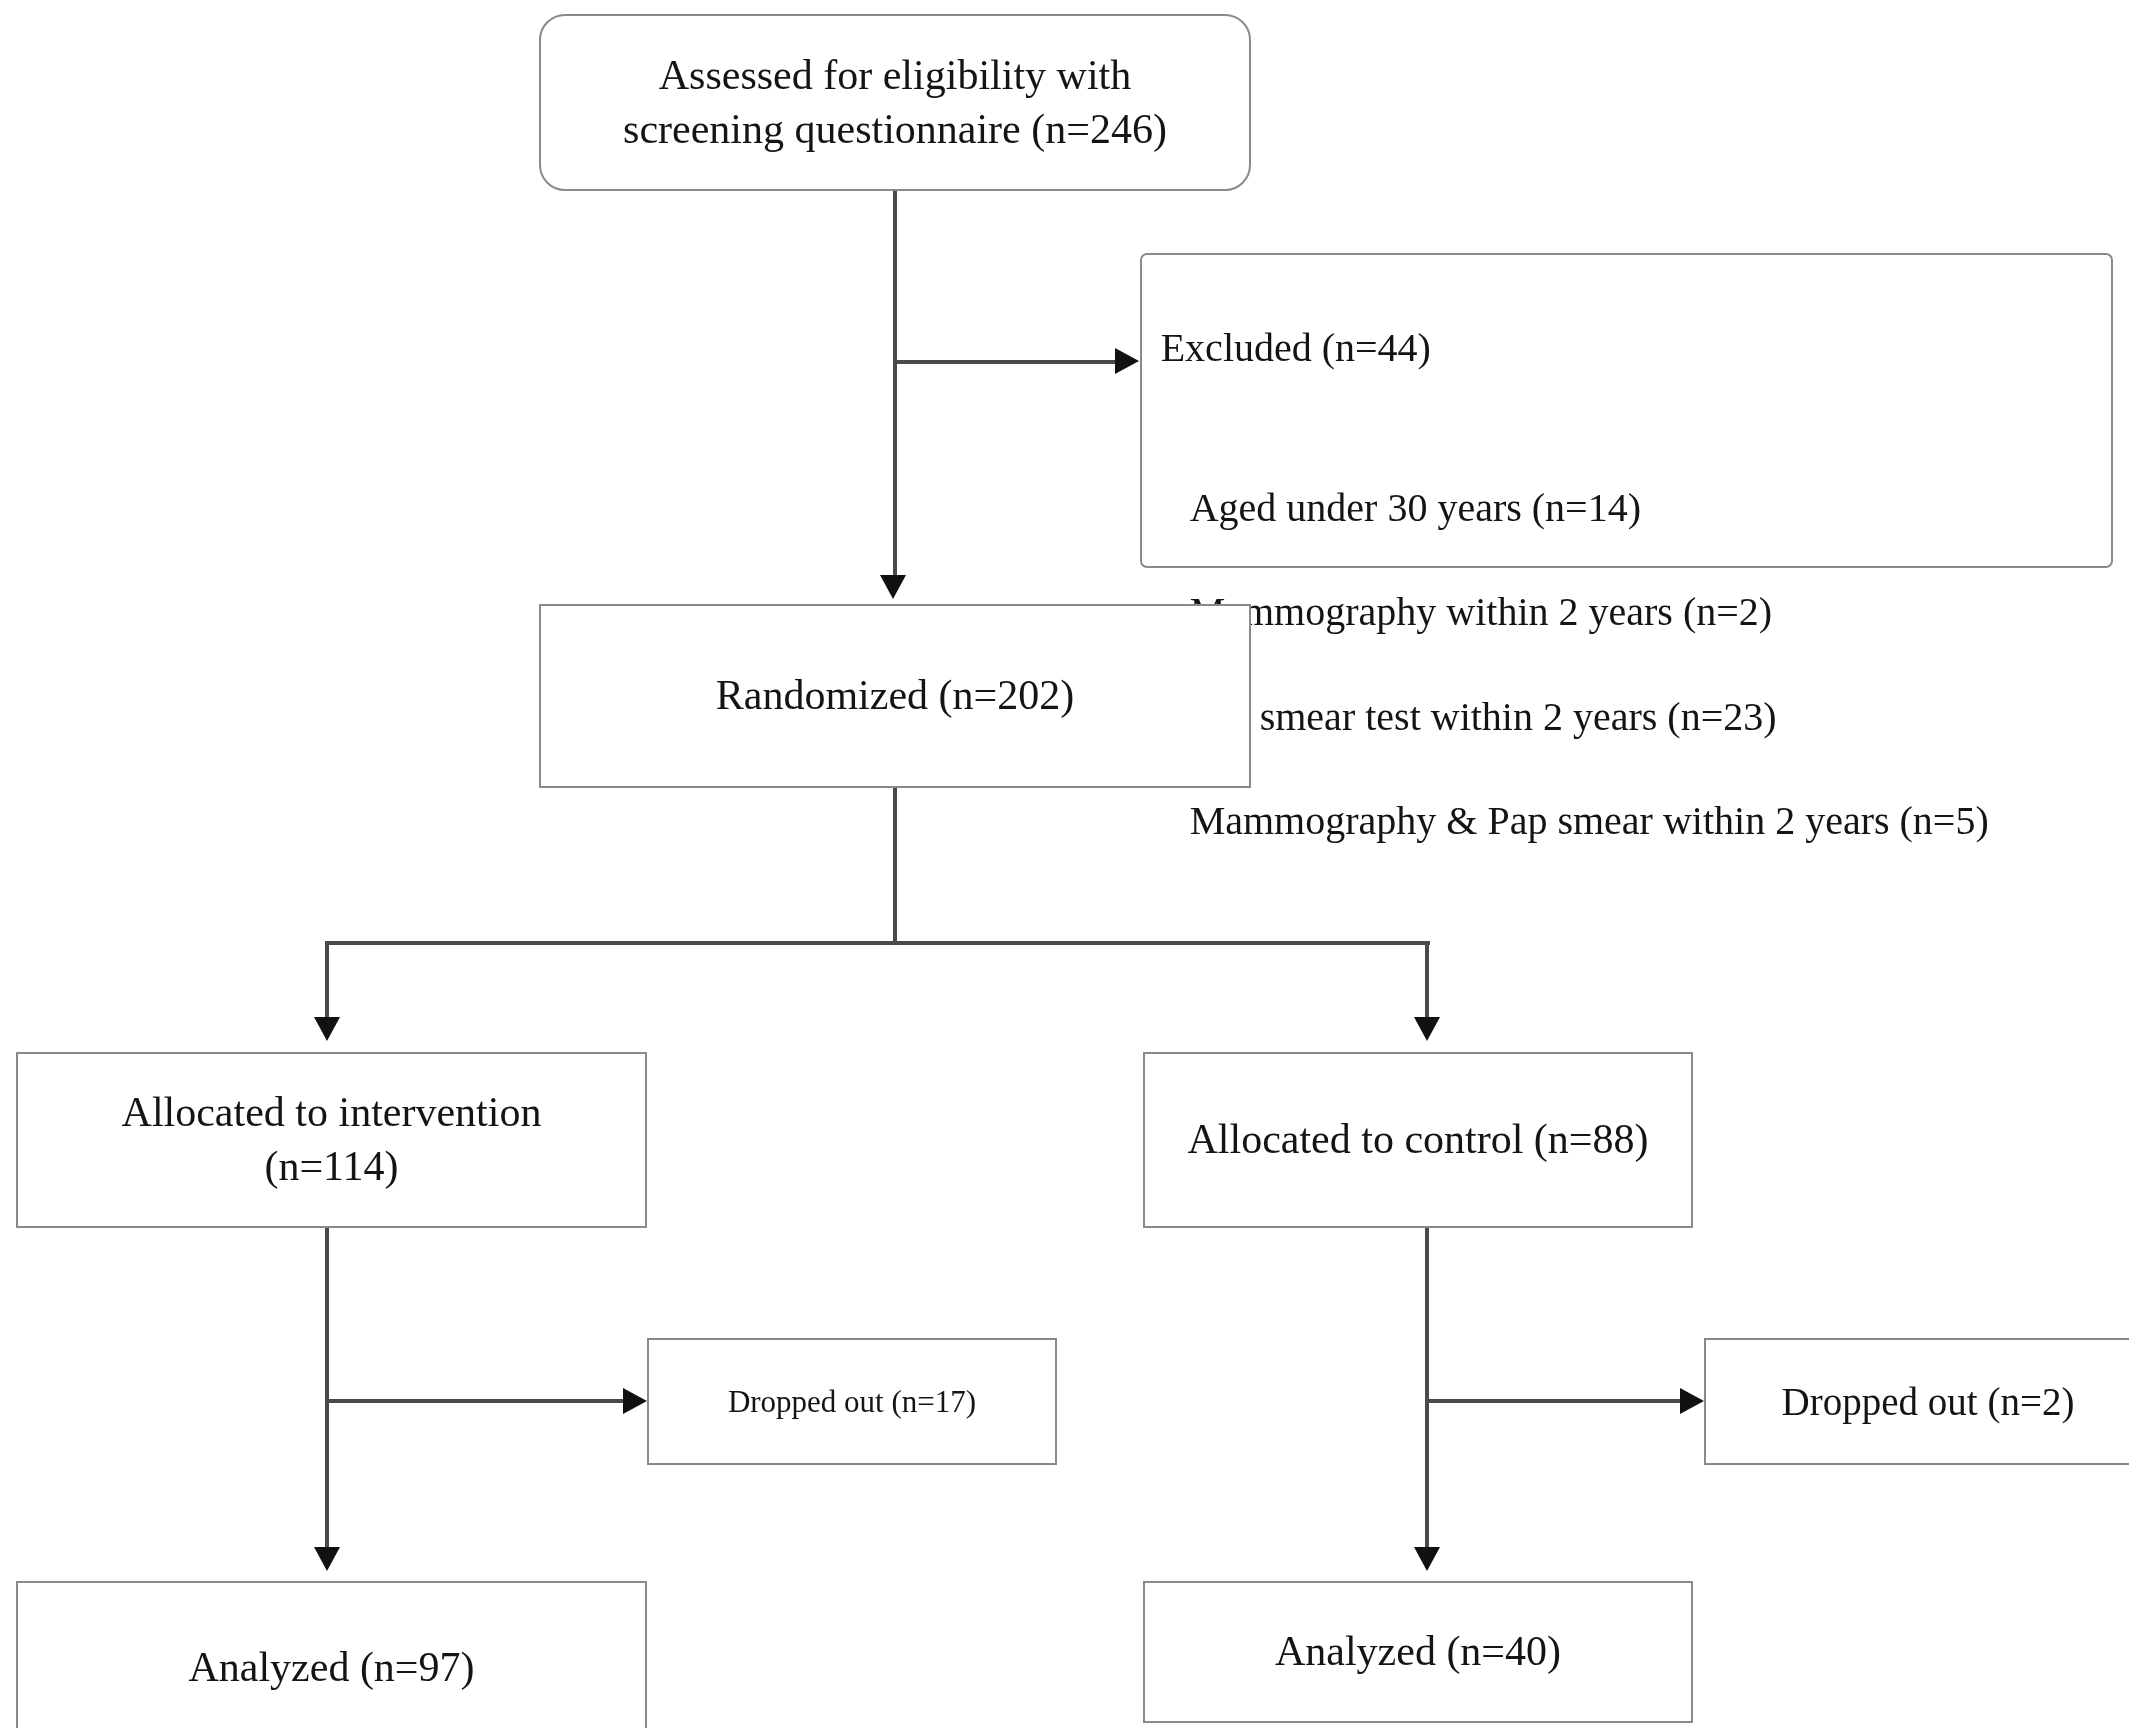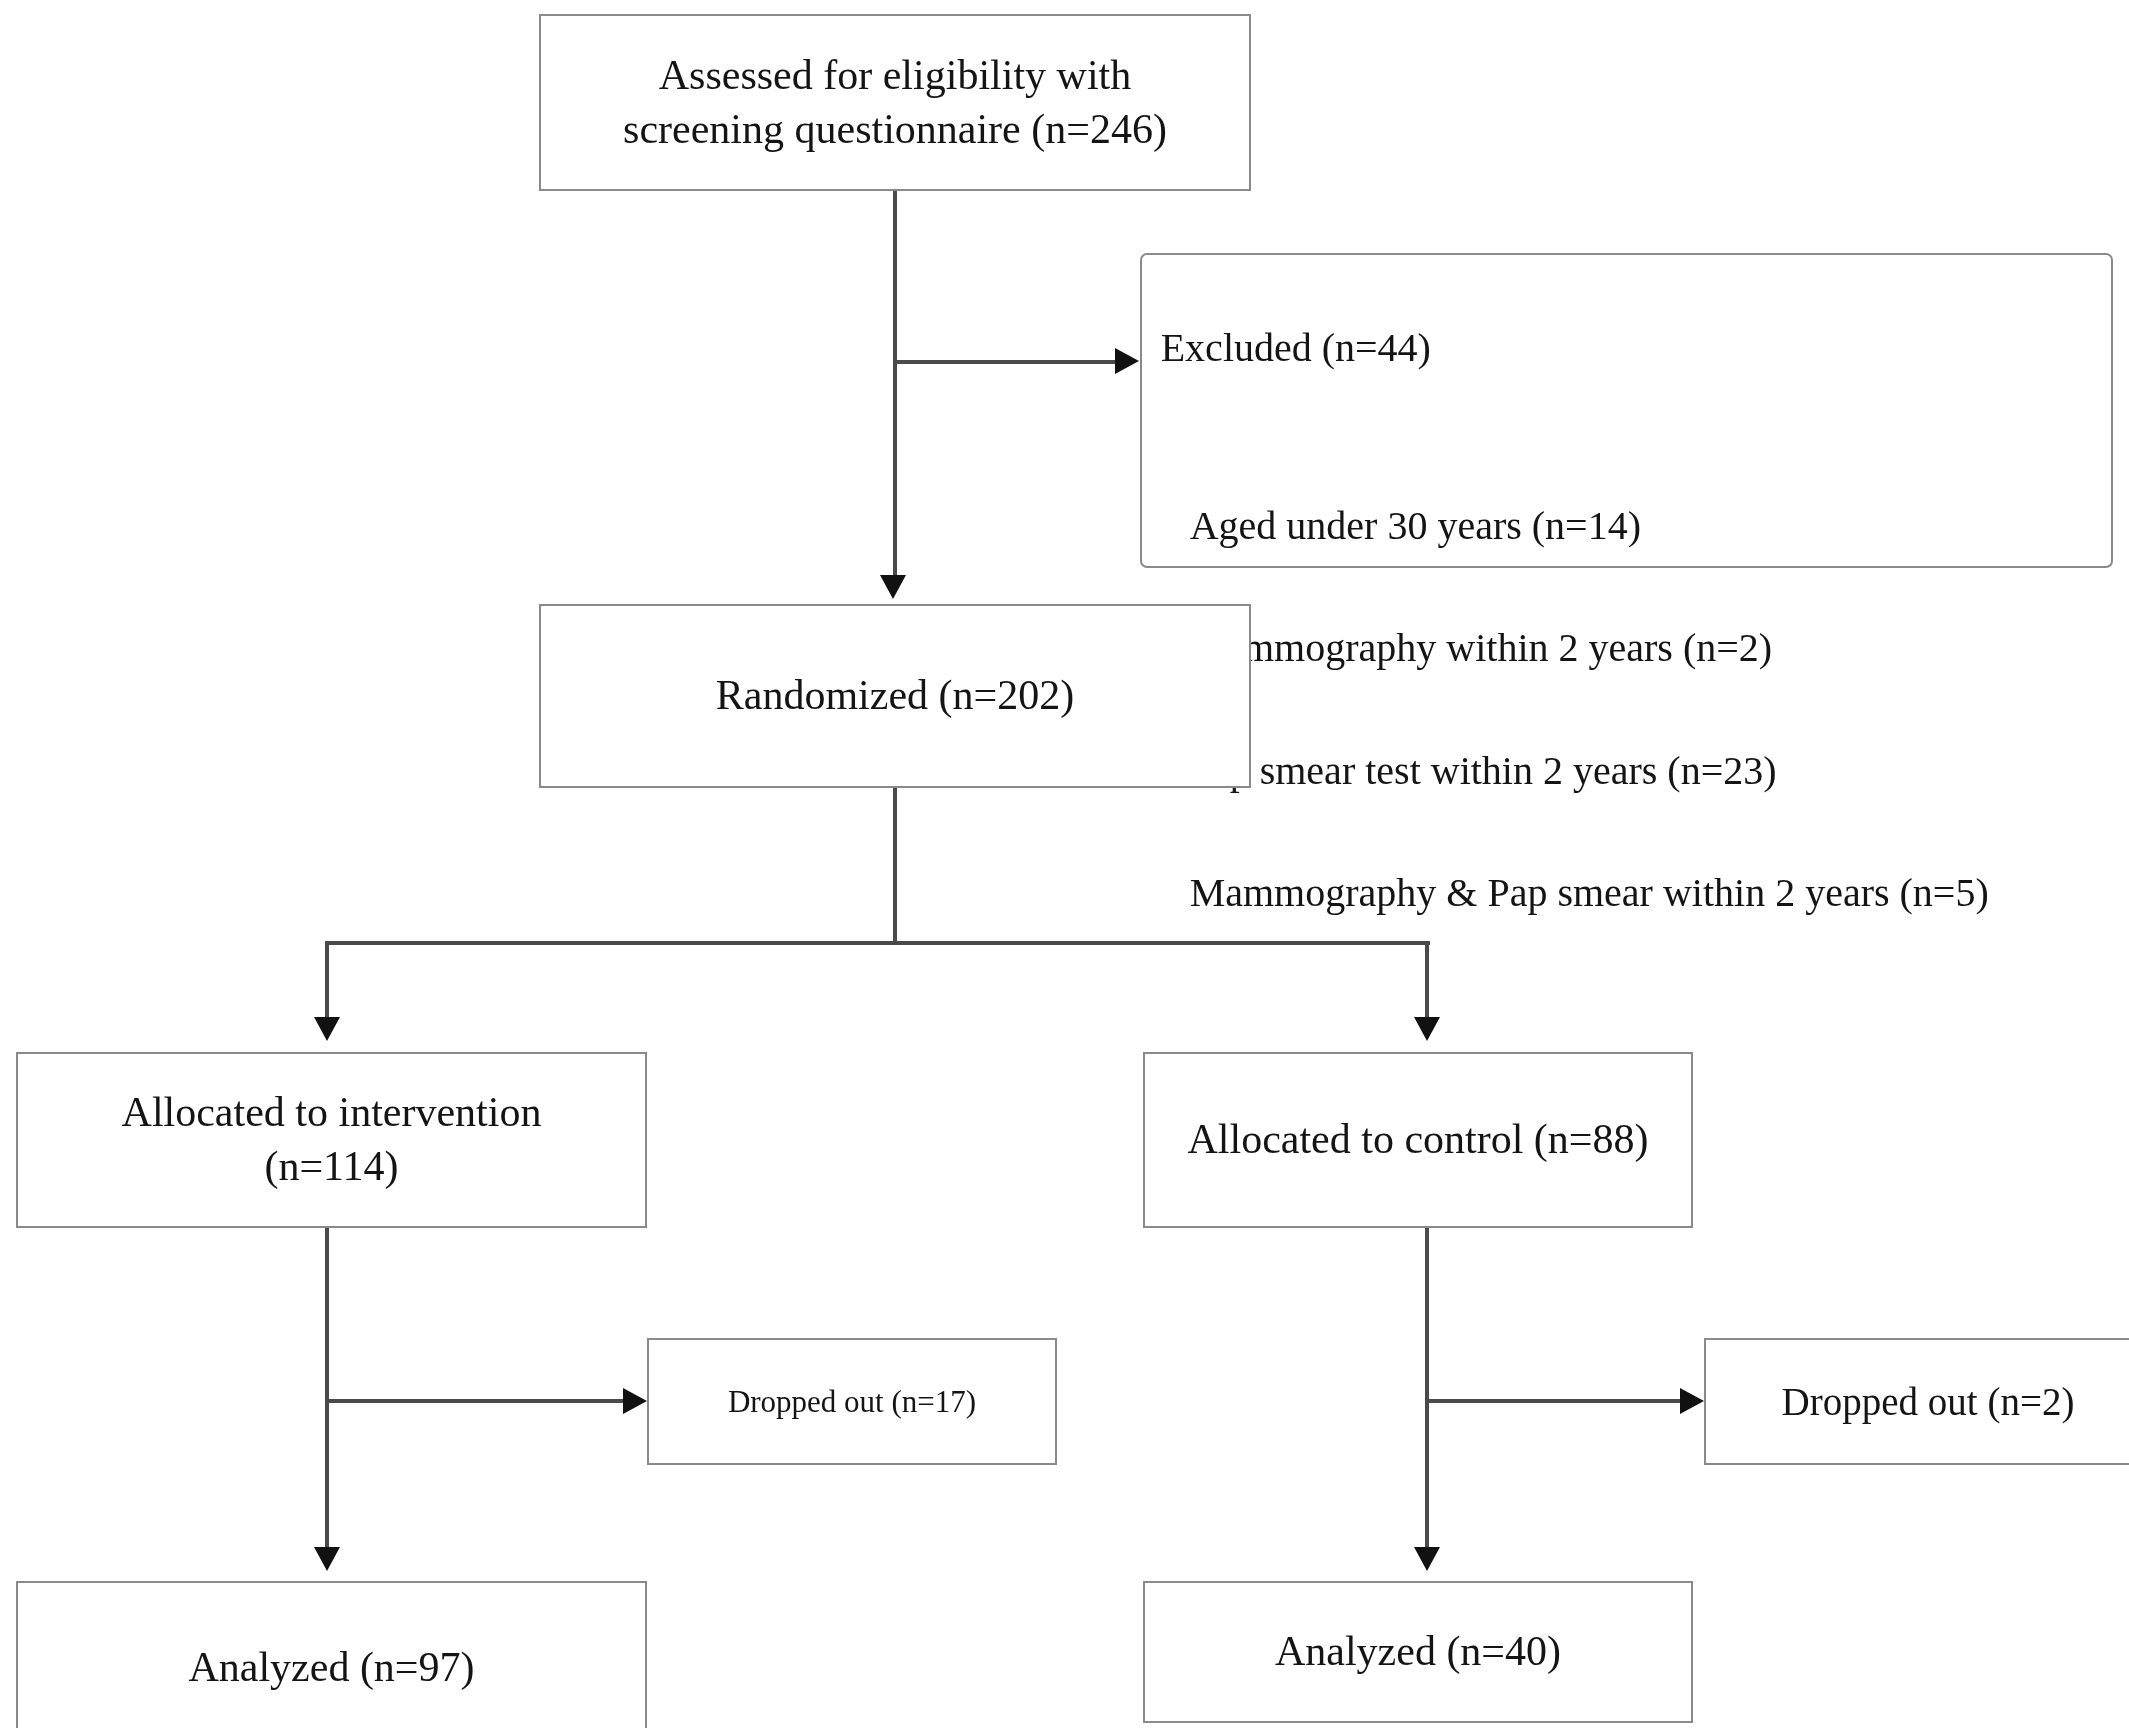--- a/index.html
+++ b/index.html
@@ -33,37 +33,37 @@
     text-align: left;
     border-radius: 7px;
   }
   .node .txt {
     display: block;
     width: 100%;
     white-space: pre-line;
   }
 
   
-  #node-assessed   { left: 539px;  top: 14.4px;   width: 712px;  height: 177px;  font-size: 42px; }
+  #node-assessed   { left: 539px;  top: 14.4px;   width: 712px;  height: 177px;  font-size: 42px; border-radius: 26px; }
   #node-excluded   { left: 1140px; top: 253px;  width: 973px; height: 315px;  font-size: 40px;
                      padding: 16px 0 0 18.7px; align-items: flex-start; }
   #node-randomized { left: 539px;  top: 604px;  width: 712px;  height: 184px;  font-size: 42px; }
   #node-alloc-int  { left: 16px;   top: 1052px; width: 631px;  height: 176px;  font-size: 42px; }
   #node-alloc-ctl  { left: 1143px; top: 1052px; width: 550px;  height: 176px;  font-size: 42px; }
   #node-drop-int   { left: 647px;  top: 1338px; width: 410px;  height: 127px;  font-size: 31px;
                      border-width: 2.2px; }
   #node-drop-ctl   { left: 1704px; top: 1338px; width: 448px;  height: 127px;  font-size: 39px;
                      border-width: 2.2px; }
   #node-anal-int   { left: 16px;   top: 1581px; width: 631px;  height: 173px;  font-size: 42px; }
   #node-anal-ctl   { left: 1143px; top: 1581px; width: 550px;  height: 142px;  font-size: 42px; }
 
   
   .excl-title { display: block; }
   .excl-list  { display: block; margin-top: 4.3px; padding-left: 29px; }
-  .excl-list .excl-item { display: block; margin-top: 20px; white-space: nowrap; }
+  .excl-list .excl-item { display: block; margin-top: 2px; white-space: nowrap; }
 
   
   .conn {
     position: absolute;
     background: #4a4a4a;
   }
   .vline { width: 4.3px; }
   .hline { height: 4.3px; }
 
   .arrow-down {

